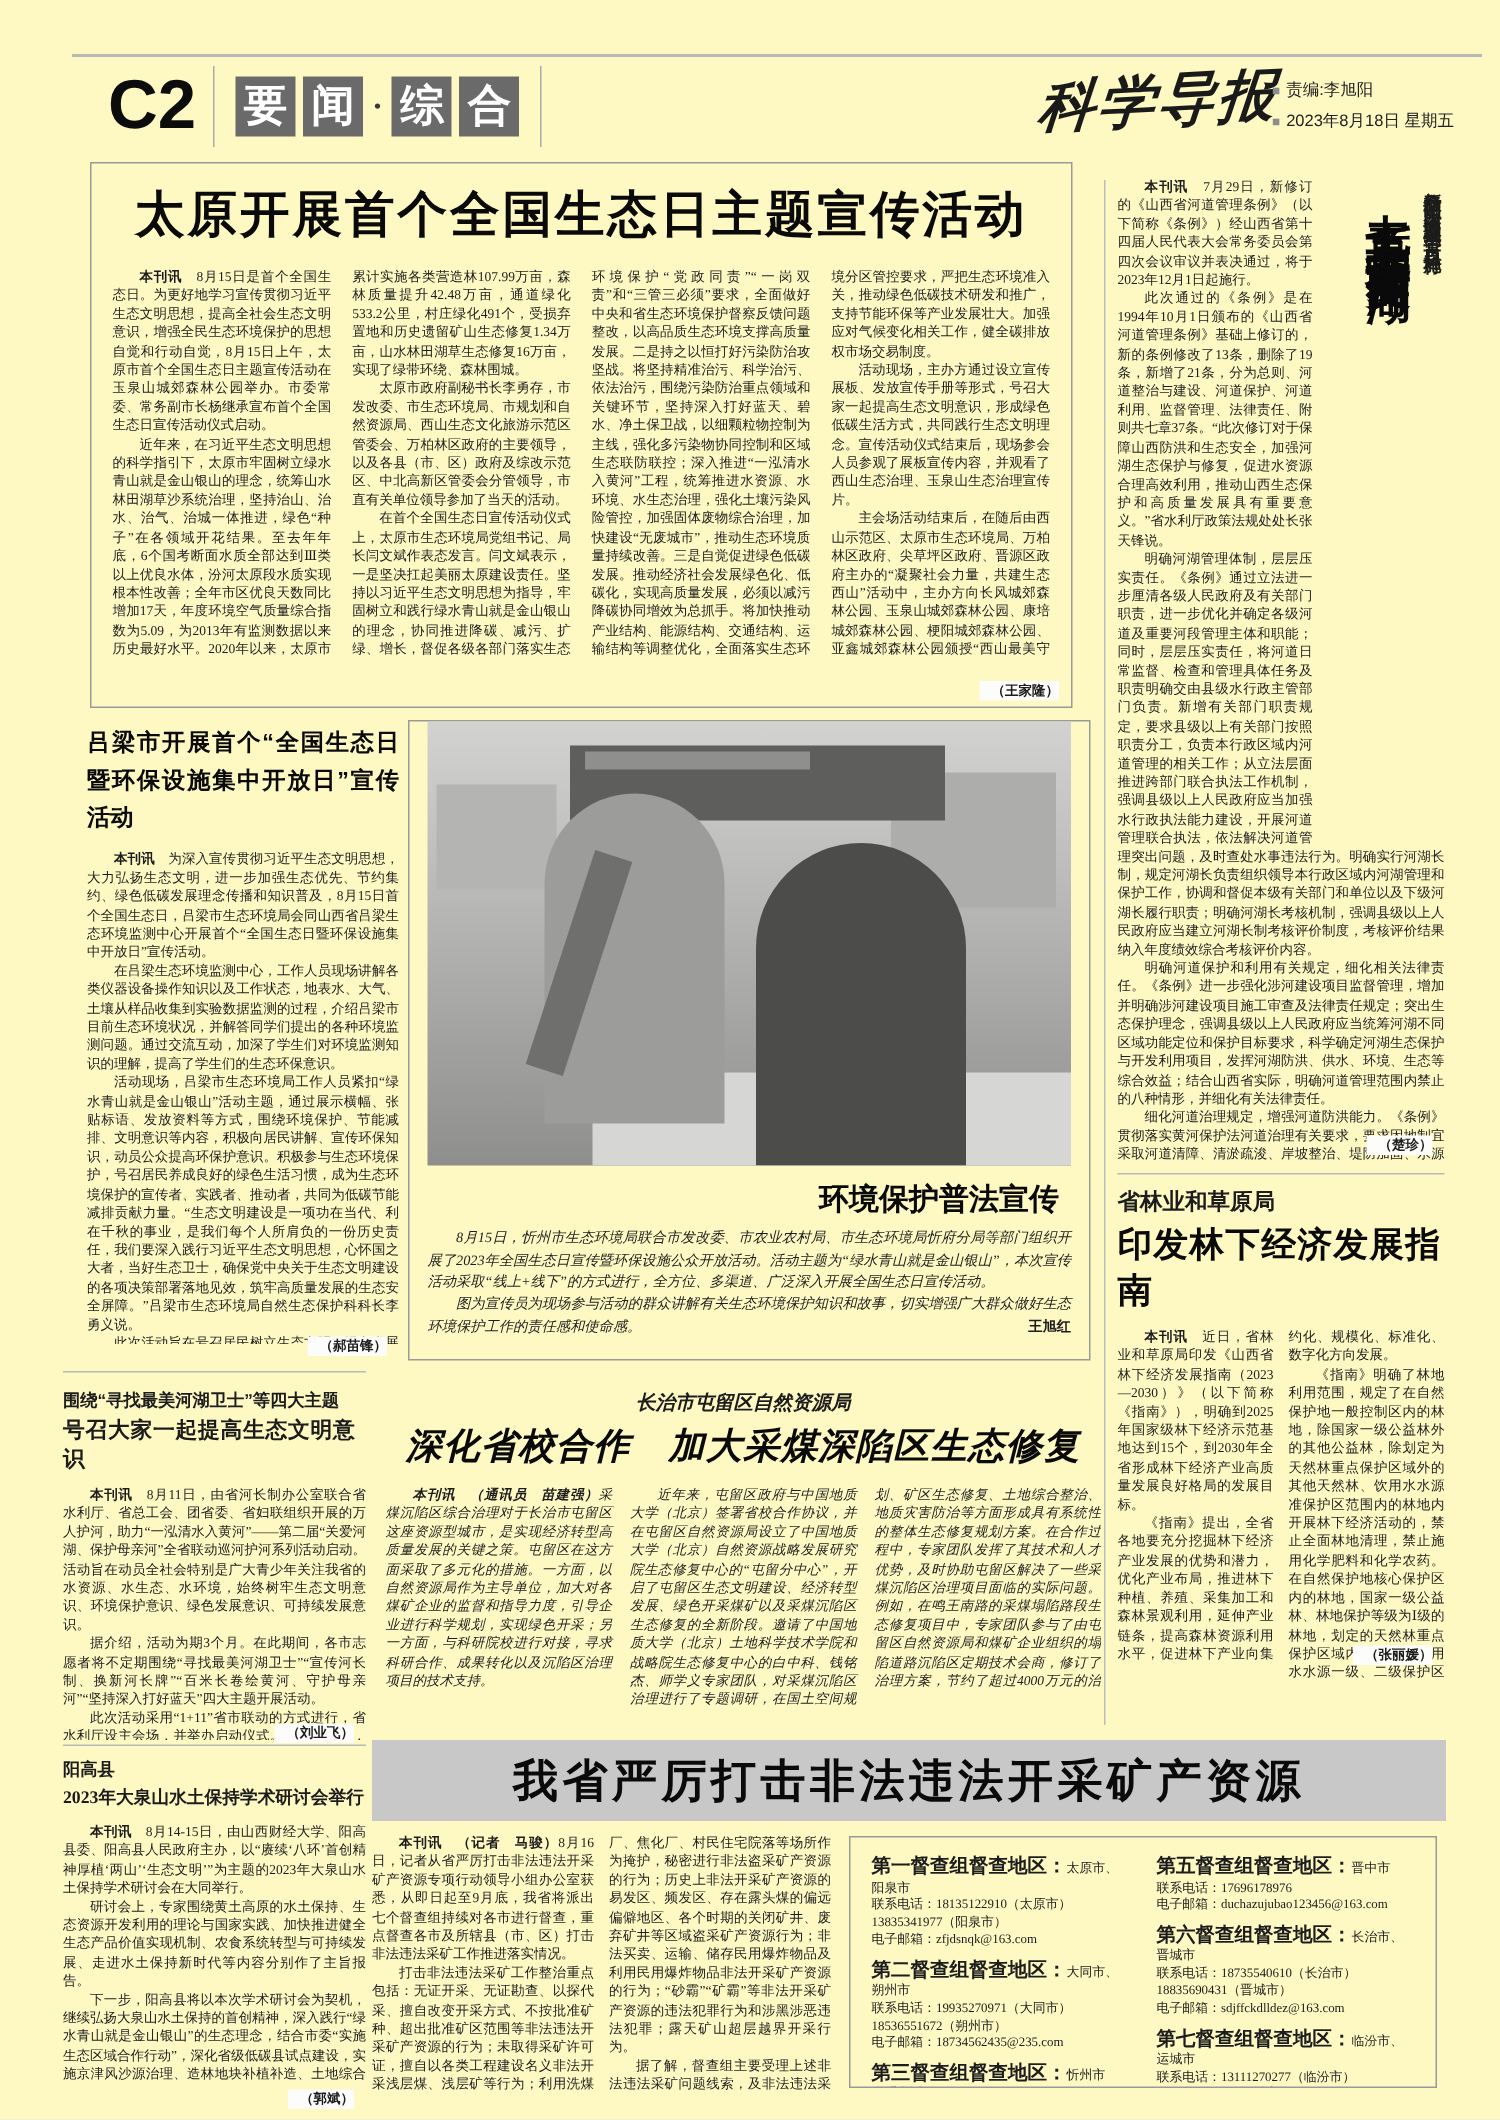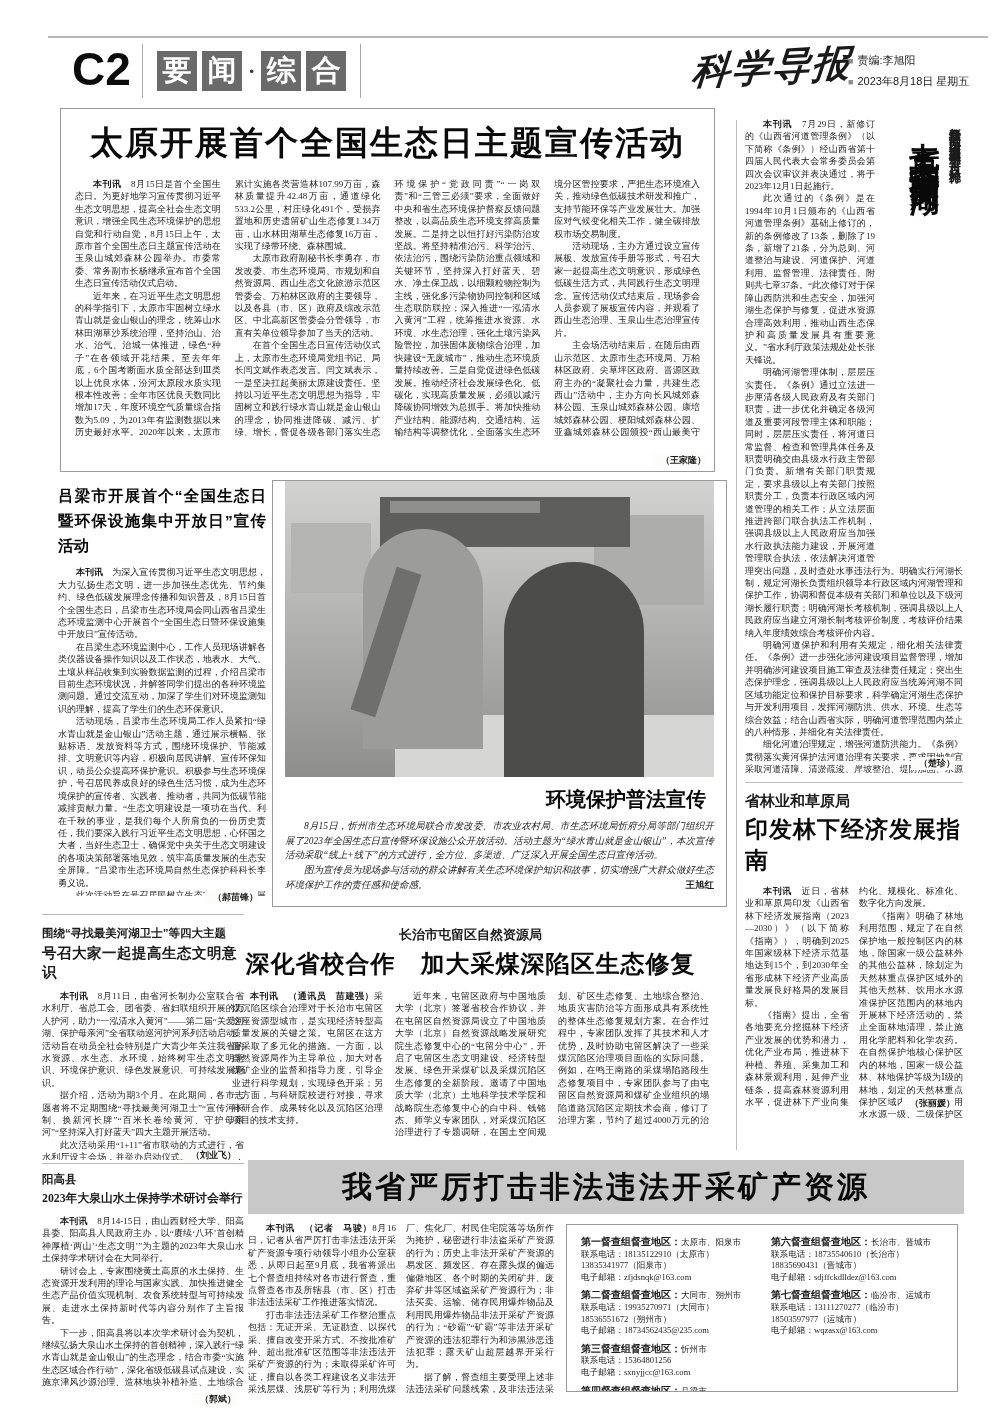--- a/index.html
+++ b/index.html
@@ -1,16 +1,16 @@
 <!DOCTYPE html>
 <html><head>
 <meta charset="utf-8">
 <style>
   html,body { margin:0; padding:0; background:#e9e9e7; }
-  .page { position:relative; width:1000px; height:1413px; margin:0 auto; background:#ffffff;
+  .page { position:relative; width:1000px; height:1413px; margin:0 auto; background:#fef9c3;
           font-family:"Liberation Serif","DejaVu Serif",serif; color:#1c1c1c; overflow:hidden; }
   .hairline { position:absolute; background:#b8b8b8; }
 
   
   .page-label { position:absolute; left:72px; top:42px; font-size:46px; font-weight:700;
                 font-family:"Liberation Sans","DejaVu Sans",sans-serif; color:#0c0c0c; }
   .section-wrap { position:absolute; left:142px; top:44px; height:54px; display:flex; align-items:center;
                   gap:5px; padding:0 14px; border-left:1px solid #aaa; border-right:1px solid #aaa; }
   .section-box { width:40px; height:40px; background:#6a6a6a; color:#fff; display:flex; align-items:center;
                  justify-content:center; font-size:29px; font-weight:900;
@@ -85,38 +85,38 @@
   .a5-title { font-weight:900; font-size:14.5px; margin:3px 0 8px; letter-spacing:0.5px;
               font-family:"Liberation Sans","DejaVu Sans",sans-serif; }
   .a5-body { height:170px; overflow:hidden; }
 
   
   .a6 { left:42px; top:1172px; width:202px; height:238px; }
   .a6-title { font-weight:900; font-size:11.8px; margin:4px 0 8px; }
   .a6-body { height:174px; overflow:hidden; }
 
   
-  .a7 { left:232px; top:926px; width:477px; height:230px; }
+  .a7 { left:257px; top:926px; width:477px; height:230px;font-style:italic; }
   .a7-kicker { text-align:center; font-weight:700; font-size:13px;
                font-family:"Liberation Sans","DejaVu Sans",sans-serif; }
   .a7-title { text-align:center; font-weight:900; font-size:24px; letter-spacing:1px; margin:4px 0 10px;
               color:#0a0a0a; }
   .a7-body { column-count:3; column-gap:12px; height:152px; overflow:hidden; }
 
   
   .banner { left:248px; top:1160px; width:716px; height:54px; background:#c8c8c8; display:flex;
             align-items:center; justify-content:center; }
   .banner-title { font-weight:900; font-size:30px; letter-spacing:3px; color:#0a0a0a;
                   font-family:"Liberation Sans","DejaVu Sans",sans-serif; }
   .a8-text { left:248px; top:1222px; width:306px; height:186px; column-count:2; column-gap:10px; overflow:hidden; }
   .contact-box { left:566px; top:1224px; width:392px; height:168px; border:1px solid #999;
                  padding:10px 14px; display:flex; gap:18px; overflow:hidden; }
   .group-col { flex:1; }
   .group { margin-bottom:5px; font-size:8.6px; line-height:1.35; text-align:left; }
-  .group b { font-size:10px; }
+  .group b { font-size:13px; }
 
   .vrule { position:absolute; left:736px; top:120px; width:1px; height:1030px; background:#bcbcbc; }
 </style>
 </head>
 <body>
 
 <div class="page">
 
   <div class="hairline" style="left:48px; top:36px; width:940px; height:2px;"></div>
   <div class="page-label">C2</div>
@@ -268,20 +268,25 @@
         <span>电子邮箱：</span><span>sxnyjjcc@163.com</span>
       </div>
       <div class="group">
         <b>第四督查组督查地区：</b><span>吕梁市</span><br>
         <span>联系电话：</span><span>19035813110</span><br>
         
       </div>
     </div>
     <div class="group-col">
       <div class="group">
+        <b>第五督查组督查地区：</b><span>晋中市</span><br>
+        <span>联系电话：</span><span>17696178976</span><br>
+        <span>电子邮箱：</span><span>duchazujubao123456@163.com</span>
+      </div>
+      <div class="group">
         <b>第六督查组督查地区：</b><span>长治市、晋城市</span><br>
         <span>联系电话：</span><span>18735540610（长治市）18835690431（晋城市）</span><br>
         <span>电子邮箱：</span><span>sdjffckdlldez@163.com</span>
       </div>
       <div class="group">
         <b>第七督查组督查地区：</b><span>临汾市、运城市</span><br>
         <span>联系电话：</span><span>13111270277（临汾市）18503597977（运城市）</span><br>
         <span>电子邮箱：</span><span>wqzasx@163.com</span>
       </div>
     </div>

